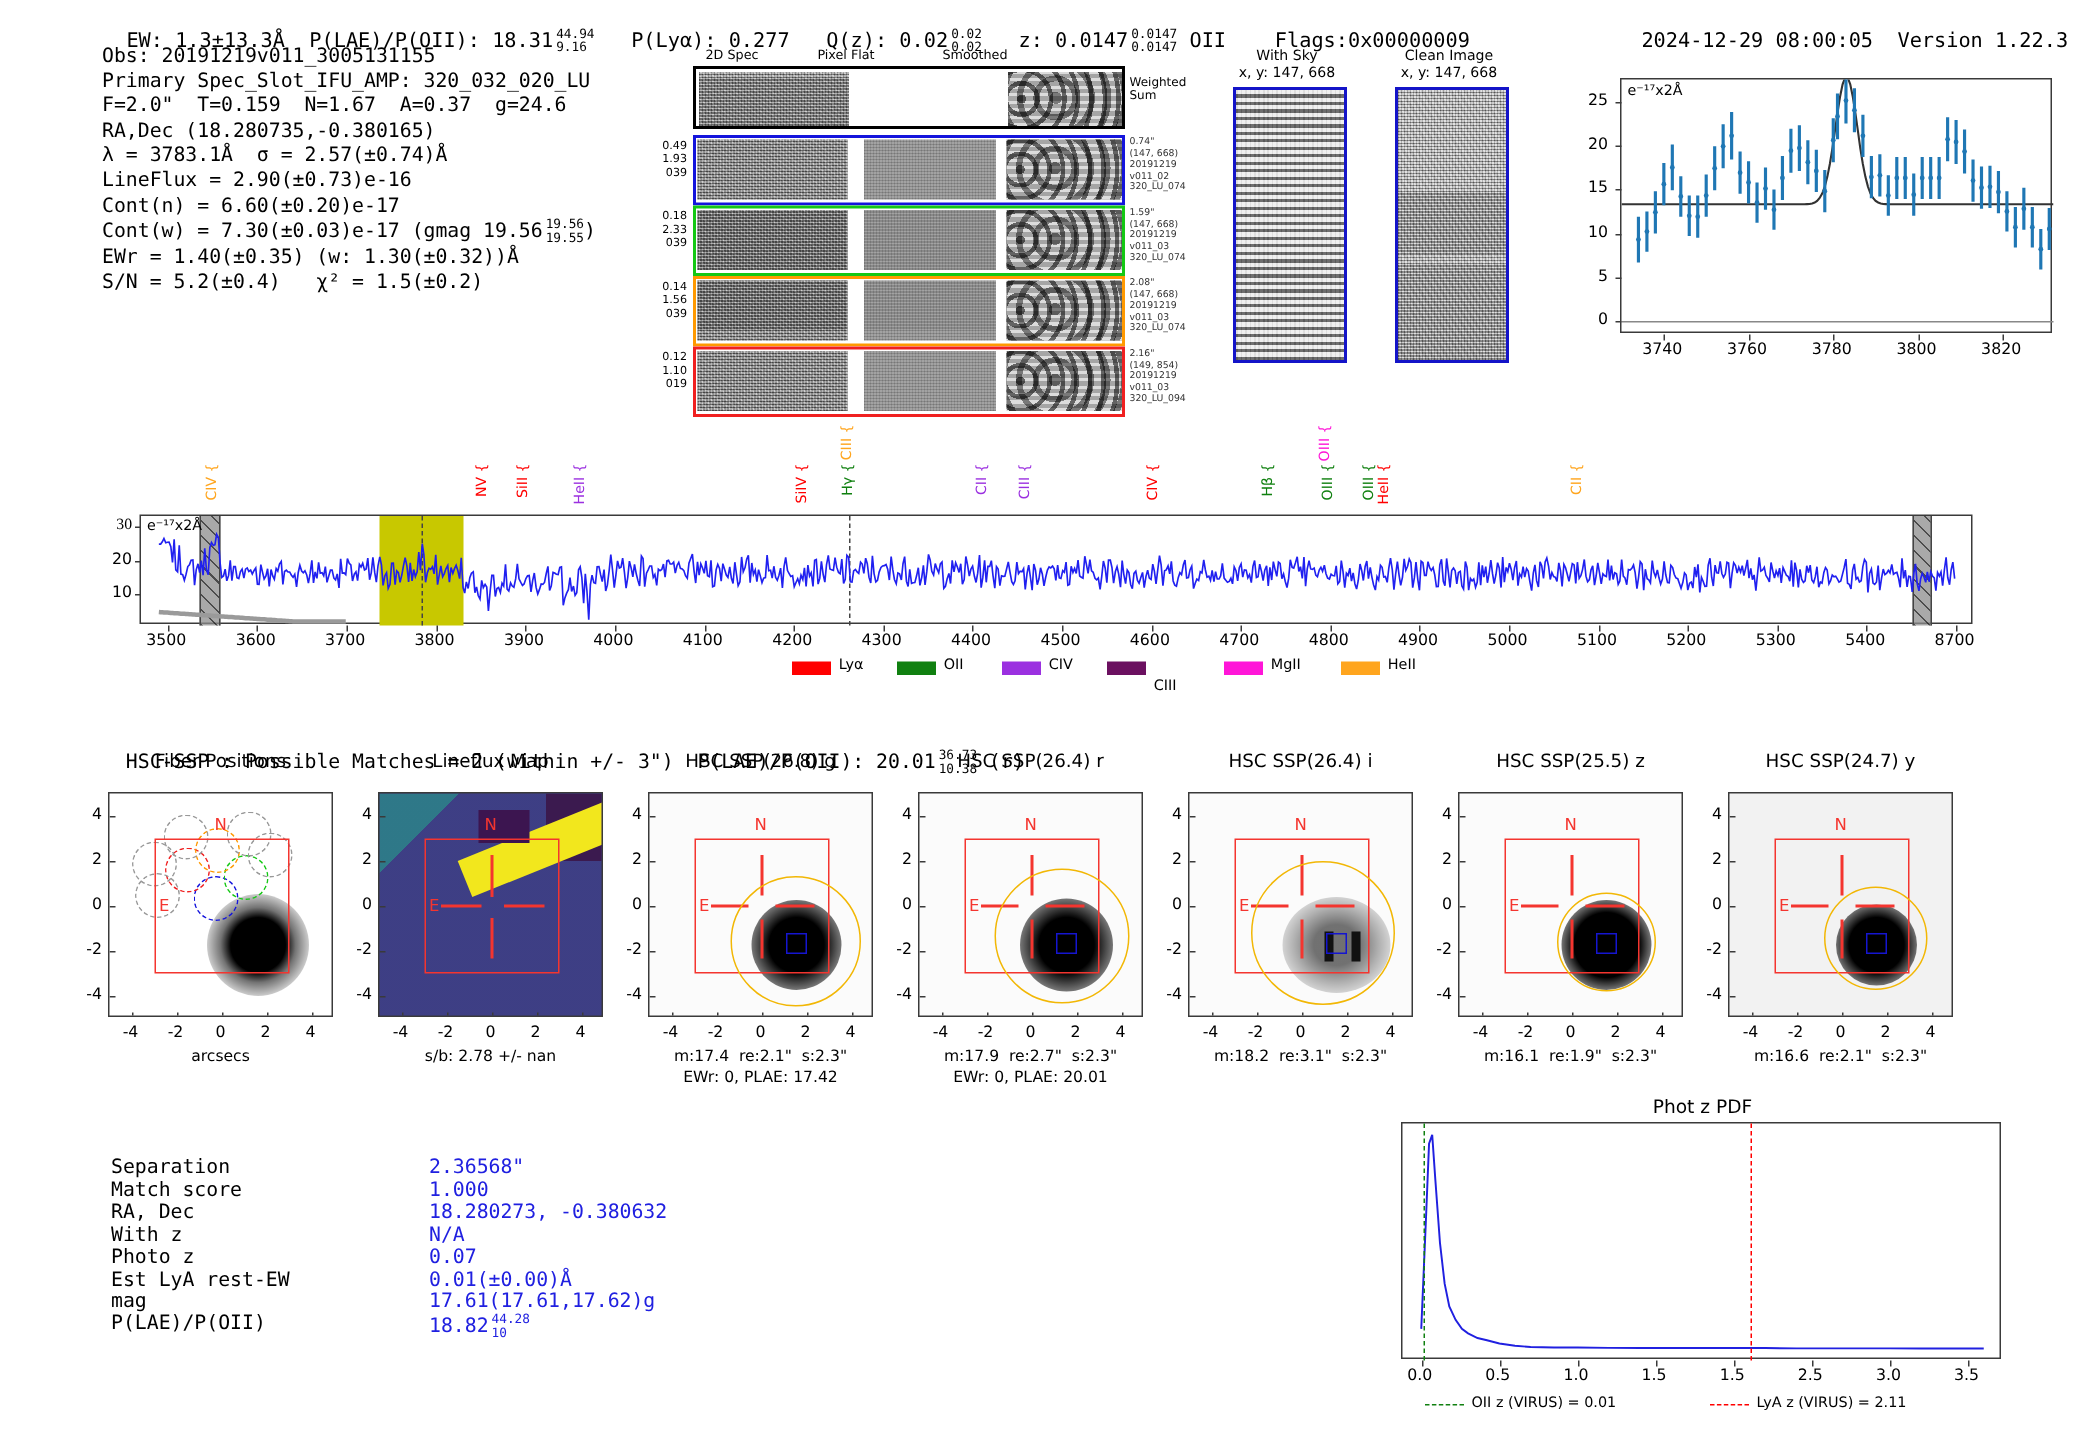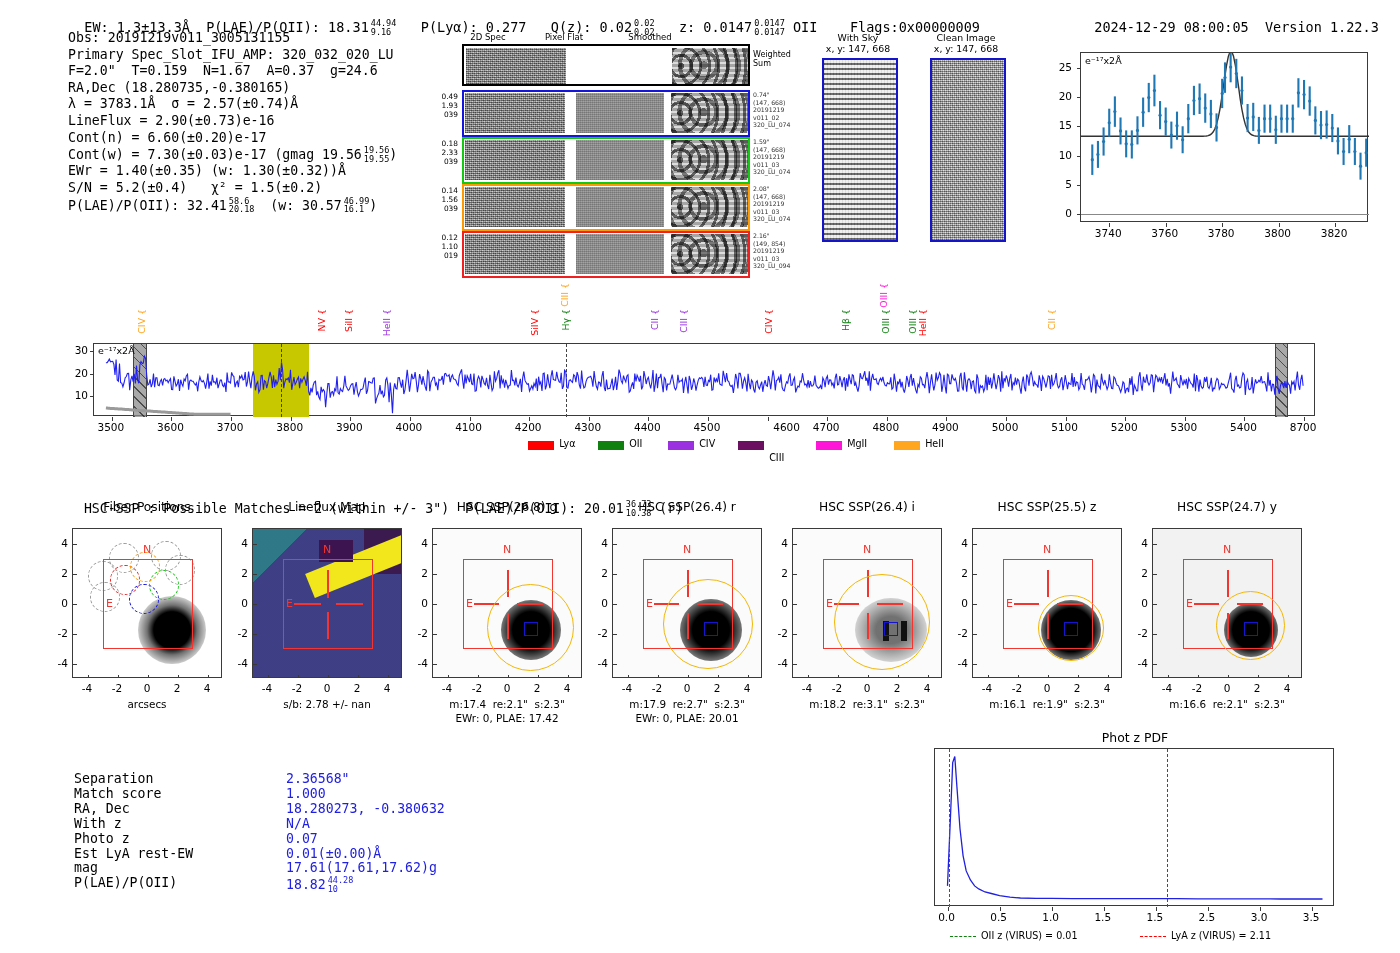--- a/index.html
+++ b/index.html
@@ -99,21 +99,20 @@
   <div>Obs: 20191219v011_3005131155</div>
   <div>Primary Spec_Slot_IFU_AMP: 320_032_020_LU</div>
   <div>F=2.0"  T=0.159  N=1.67  A=0.37  g=24.6</div>
   <div>RA,Dec (18.280735,-0.380165)</div>
   <div>λ = 3783.1Å  σ = 2.57(±0.74)Å</div>
   <div>LineFlux = 2.90(±0.73)e-16</div>
   <div>Cont(n) = 6.60(±0.20)e-17</div>
   <div><span>Cont(w) = 7.30(±0.03)e-17 (gmag 19.56</span><span class="frac"><span>19.56</span><br><span>19.55</span></span><span>)</span></div>
   <div>EWr = 1.40(±0.35) (w: 1.30(±0.32))Å</div>
   <div>S/N = 5.2(±0.4)   χ² = 1.5(±0.2)</div>
-  <div><span>P(LAE)/P(OII): 32.41</span><span class="frac"><span>58.6</span><br><span>20.18</span></span><span>&nbsp; </span><span>(w: 30.57</span><span class="frac"><span>46.99</span><br><span>16.1</span></span><span>)</span></div>
 </div>
 
 <div class="abs" id="specblock">
     <div class="spec-title" style="left:8px;top:0px;width:80px;">2D Spec</div>
     <div class="spec-title" style="left:84px;top:0px;width:80px;">Pixel Flat</div>
     <div class="spec-title" style="left:170px;top:0px;width:80px;">Smoothed</div>
     <div style="position:absolute;left:22px;top:12px;width:288px;height:42px;border:2.5px solid #000;box-sizing:border-box;background:#fff;">
       <div class="gray-noise" style="position:absolute;left:2px;top:2px;width:100px;height:36px;"></div>
       <div class="smooth-noise" style="position:absolute;left:208px;top:2px;width:76px;height:36px;"></div>
     </div>
@@ -346,33 +345,33 @@
       <div class="tickmark-x" style="position:absolute;left:852.4195121951219px;top:73px;height:4px;"></div>
       <div class="tickmark-x" style="position:absolute;left:912.0292682926829px;top:73px;height:4px;"></div>
       <div class="tickmark-x" style="position:absolute;left:971.639024390244px;top:73px;height:4px;"></div>
       <div class="tickmark-x" style="position:absolute;left:1031.2487804878049px;top:73px;height:4px;"></div>
       <div class="tickmark-x" style="position:absolute;left:1090.858536585366px;top:73px;height:4px;"></div>
       <div class="tickmark-x" style="position:absolute;left:1150.4682926829269px;top:73px;height:4px;"></div>
       <div class="tickmark-x" style="position:absolute;left:1210.0780487804877px;top:73px;height:4px;"></div>
     </div>
     <div class="tick-y" style="left:-2px;top:120.46875px;width:22px;">10</div>
     <div class="tick-y" style="left:-2px;top:97.65625px;width:22px;">20</div>
-    <div class="tick-y" style="left:-2px;top:74.84375px;width:22px;">30</div>
+    <div class="tick-y" style="left:-2px;top:74.84375px;width:22px;font-family:Liberation Serif, serif;">30</div>
     <div class="tick-x" style="left:42.88292682926829px;top:146px;">3500</div>
     <div class="tick-x" style="left:102.49268292682927px;top:146px;">3600</div>
     <div class="tick-x" style="left:162.10243902439024px;top:146px;">3700</div>
     <div class="tick-x" style="left:221.71219512195123px;top:146px;">3800</div>
     <div class="tick-x" style="left:281.3219512195122px;top:146px;">3900</div>
     <div class="tick-x" style="left:340.9317073170732px;top:146px;">4000</div>
     <div class="tick-x" style="left:400.54146341463417px;top:146px;">4100</div>
     <div class="tick-x" style="left:460.1512195121951px;top:146px;">4200</div>
     <div class="tick-x" style="left:519.7609756097561px;top:146px;">4300</div>
     <div class="tick-x" style="left:579.3707317073171px;top:146px;">4400</div>
     <div class="tick-x" style="left:638.9804878048781px;top:146px;">4500</div>
-    <div class="tick-x" style="left:698.590243902439px;top:146px;margin-left:20px;">4600</div>
+    <div class="tick-x" style="left:698.590243902439px;top:146px;">4600</div>
     <div class="tick-x" style="left:758.1999999999999px;top:146px;">4700</div>
     <div class="tick-x" style="left:817.809756097561px;top:146px;">4800</div>
     <div class="tick-x" style="left:877.4195121951219px;top:146px;">4900</div>
     <div class="tick-x" style="left:937.0292682926829px;top:146px;">5000</div>
     <div class="tick-x" style="left:996.639024390244px;top:146px;">5100</div>
     <div class="tick-x" style="left:1056.2487804878049px;top:146px;">5200</div>
     <div class="tick-x" style="left:1115.858536585366px;top:146px;">5300</div>
     <div class="tick-x" style="left:1175.4682926829269px;top:146px;">5400</div>
     <div class="tick-x" style="left:1235.0780487804877px;top:146px;">8700</div>
     <div style="position:absolute;left:25px;top:0px;width:1222px;height:68px;">

